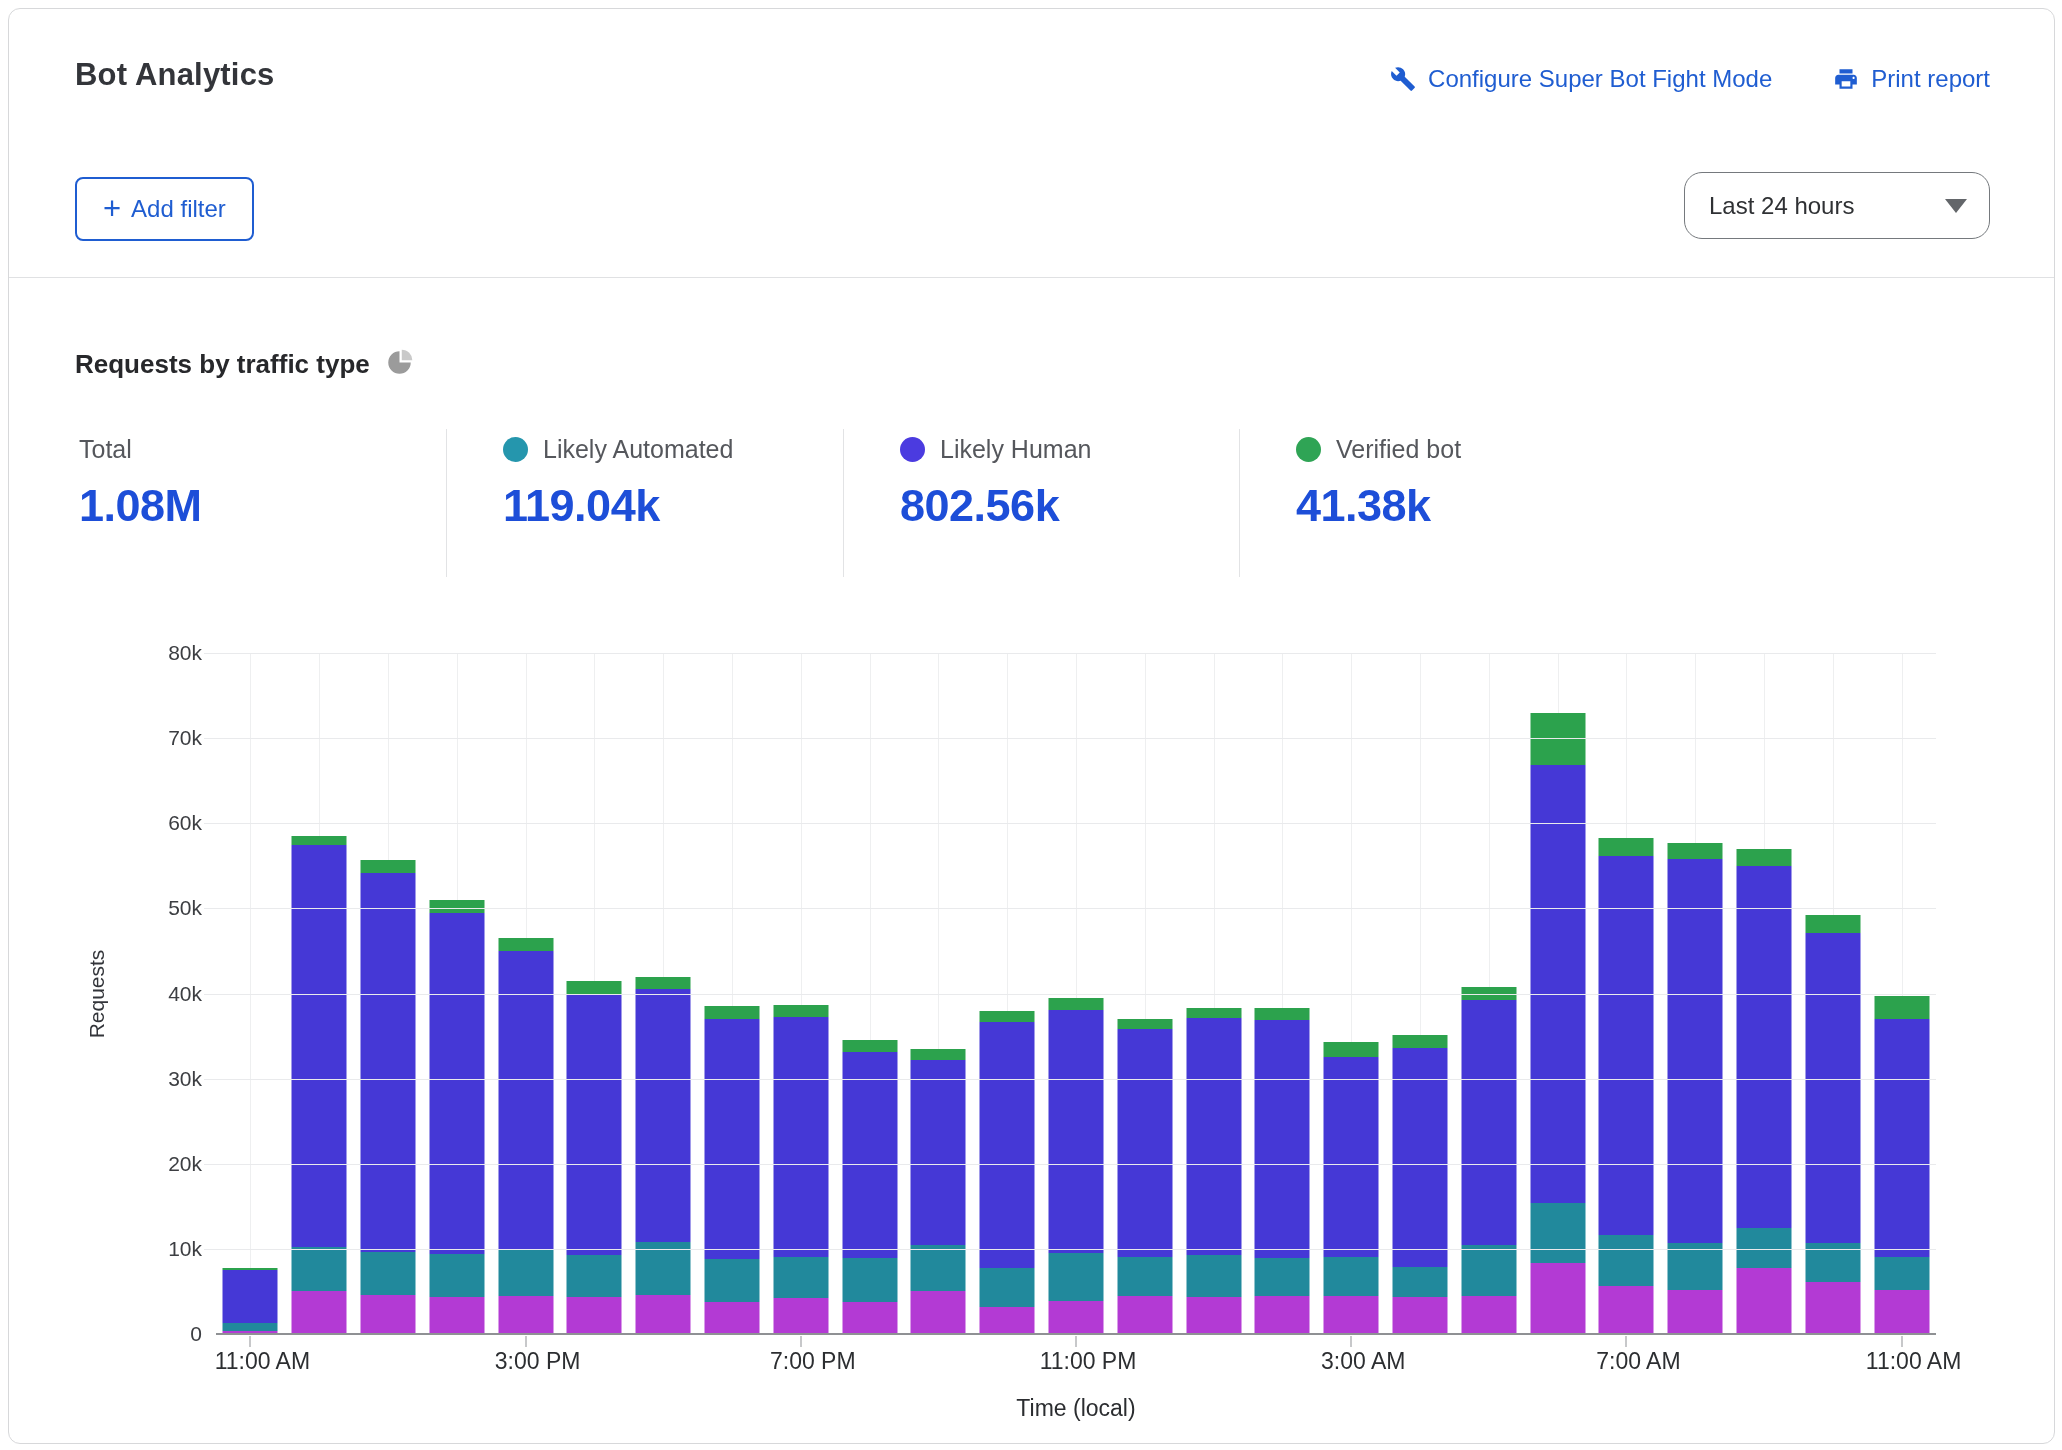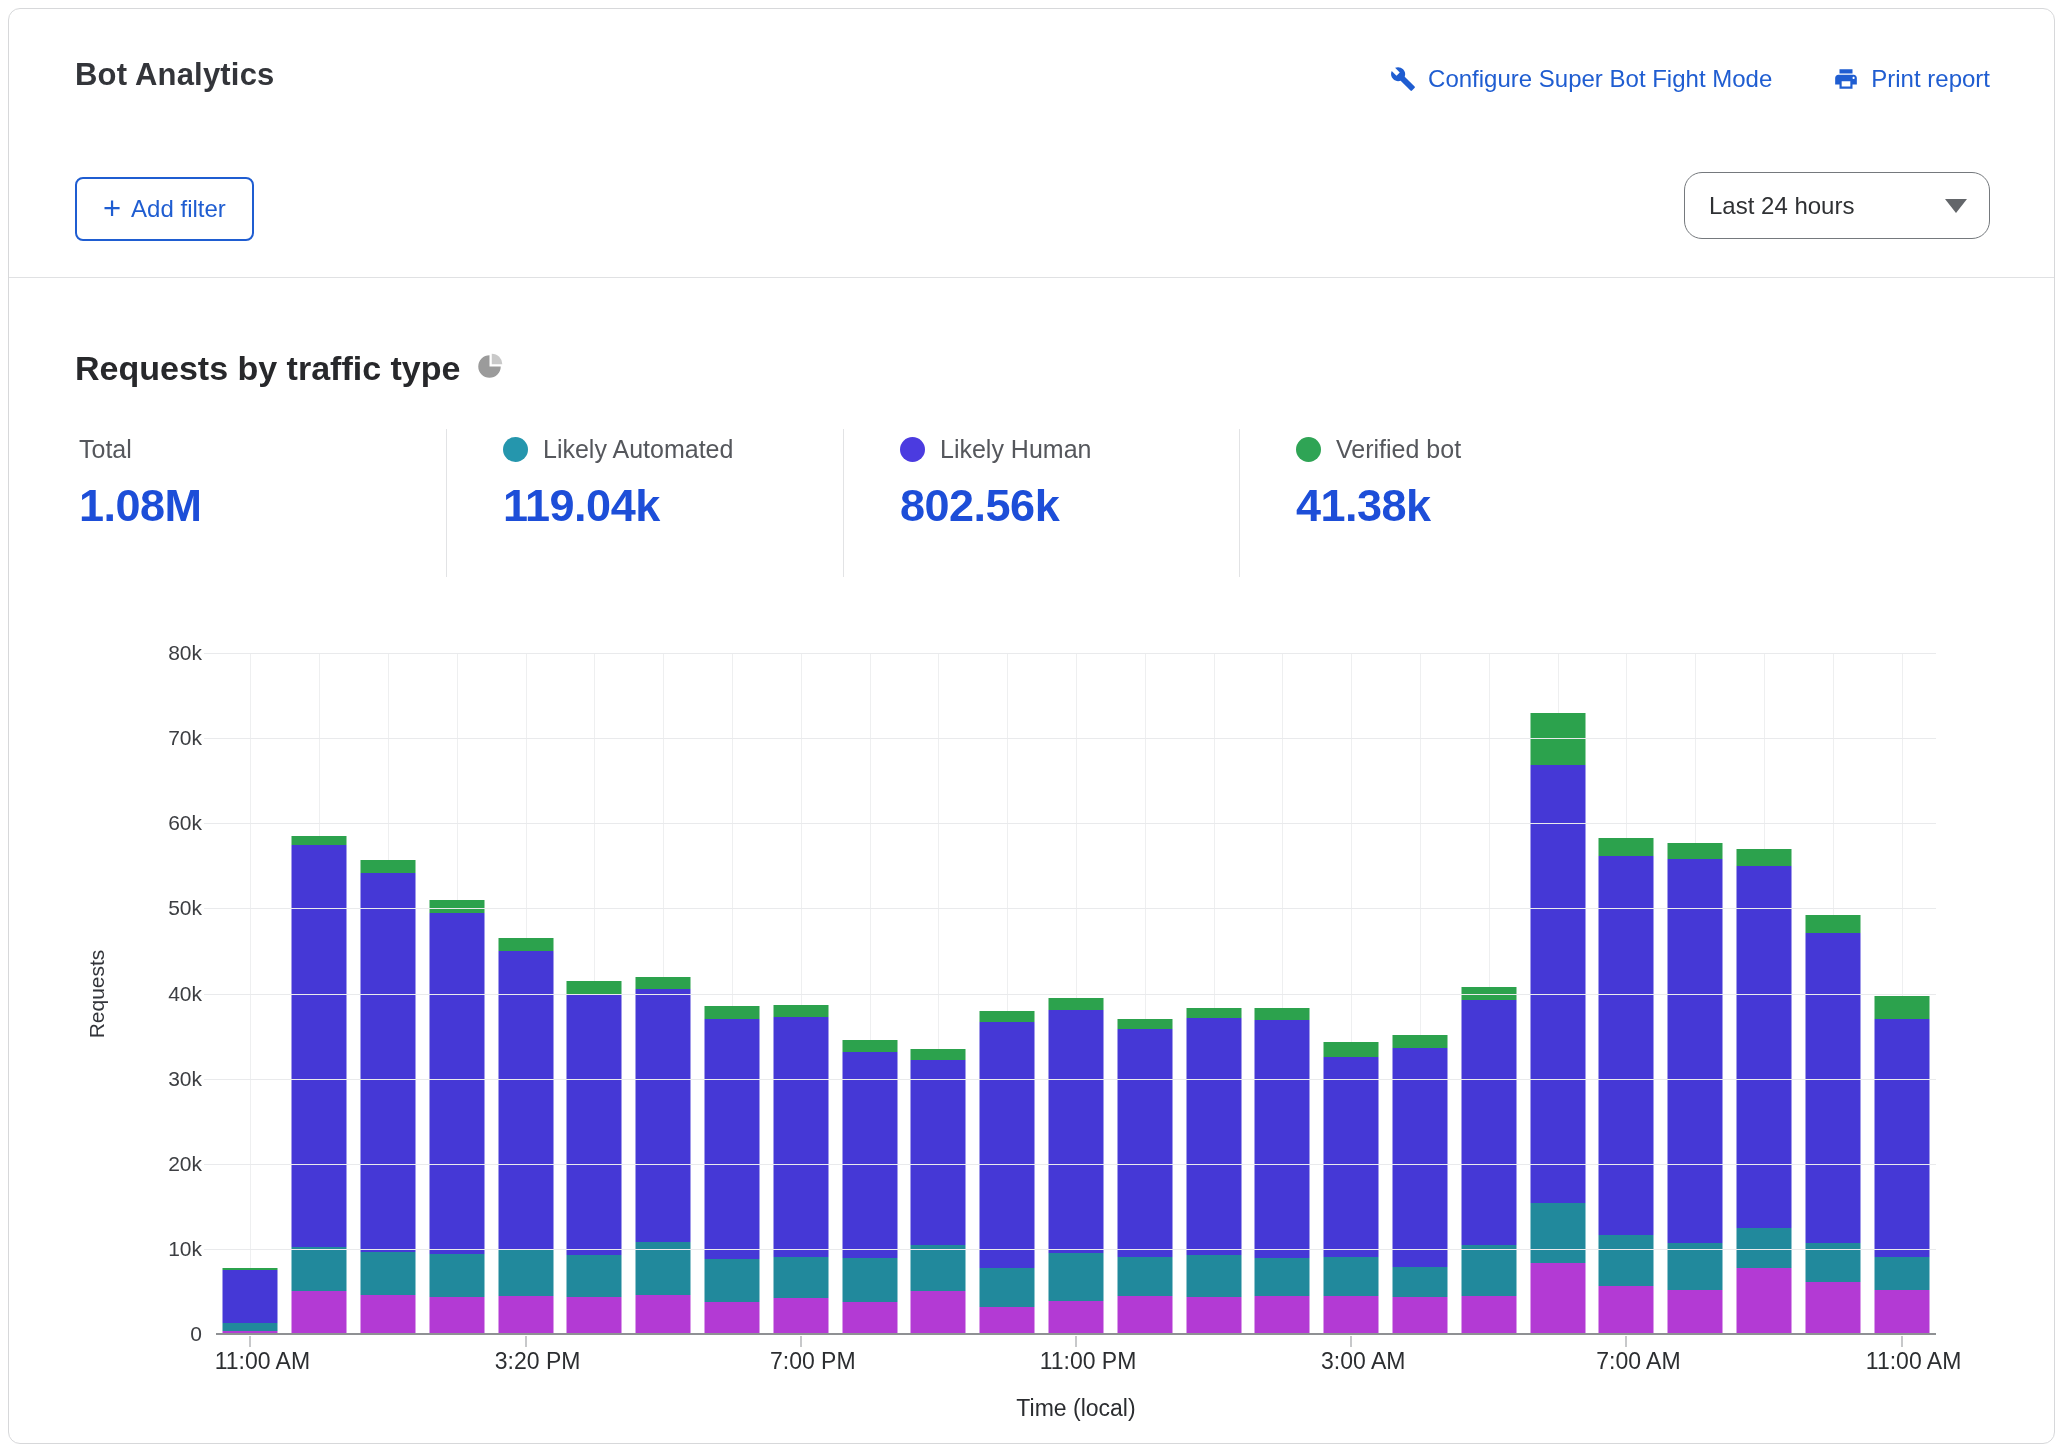--- a/index.html
+++ b/index.html
@@ -17,21 +17,21 @@
     font-family:inherit;}
   .plus-glyph{font-size:31px;font-weight:400;line-height:1;position:relative;top:-1px;}
   .select-box{position:absolute;right:64px;top:163px;width:306px;height:67px;box-sizing:border-box;border:1.5px solid #75797d;border-radius:18px;
     display:flex;align-items:center;justify-content:space-between;padding:0 22px 0 24px;font-size:24px;color:#2f3134;cursor:pointer;background:#fff;}
   .caret{width:0;height:0;border-left:11px solid transparent;border-right:11px solid transparent;border-top:14px solid #63666a;}
 
   .hdr-divider{position:absolute;left:0;top:268px;width:100%;height:1px;background:#e0e1e3;}
 
   
   .section-row{position:absolute;left:66px;top:340px;display:flex;align-items:center;gap:16px;}
-  .section-row h2{margin:0;font-size:34px;font-weight:700;color:#27282b;}
+  .section-row h2{margin:0;font-size:26px;font-weight:700;color:#27282b;}
 
   
   .stats{position:absolute;left:70px;top:420px;right:40px;height:148px;display:flex;}
   .stat-col{box-sizing:border-box;}
   .stat-col + .stat-col{border-left:1px solid #e2e3e5;padding-left:56px;}
   .stat-label{display:flex;align-items:center;gap:15px;font-size:25px;color:#55575c;margin-top:6px;}
   .stat-dot{width:25px;height:25px;border-radius:50%;flex:0 0 auto;}
   .stat-value{font-size:45px;font-weight:700;color:#1d4ed8;margin-top:16px;letter-spacing:-.5px;}
 
   
@@ -383,21 +383,21 @@
         <div class="hgrid" style="top: 510.75px;"></div>
         <div class="hgrid" style="top: 425.625px;"></div>
         <div class="hgrid" style="top: 340.5px;"></div>
         <div class="hgrid" style="top: 255.375px;"></div>
         <div class="hgrid" style="top: 170.25px;"></div>
         <div class="hgrid" style="top: 85.125px;"></div>
         <div class="hgrid" style="top: 0px;"></div>
       </div>
     <div class="xlabels">
         <div class="xlabel" style="left: 2%;">11:00 AM</div>
-        <div class="xlabel" style="left: 18%;">3:20 PM</div>
+        <div class="xlabel" style="left: 18%;">3:00 PM</div>
         <div class="xlabel" style="left: 34%;">7:00 PM</div>
         <div class="xlabel" style="left: 50%;">11:00 PM</div>
         <div class="xlabel" style="left: 66%;">3:00 AM</div>
         <div class="xlabel" style="left: 82%;">7:00 AM</div>
         <div class="xlabel" style="left: 98%;">11:00 AM</div>
       </div>
     <div class="x-title">Time (local)</div>
   </div>
 
 </div>

